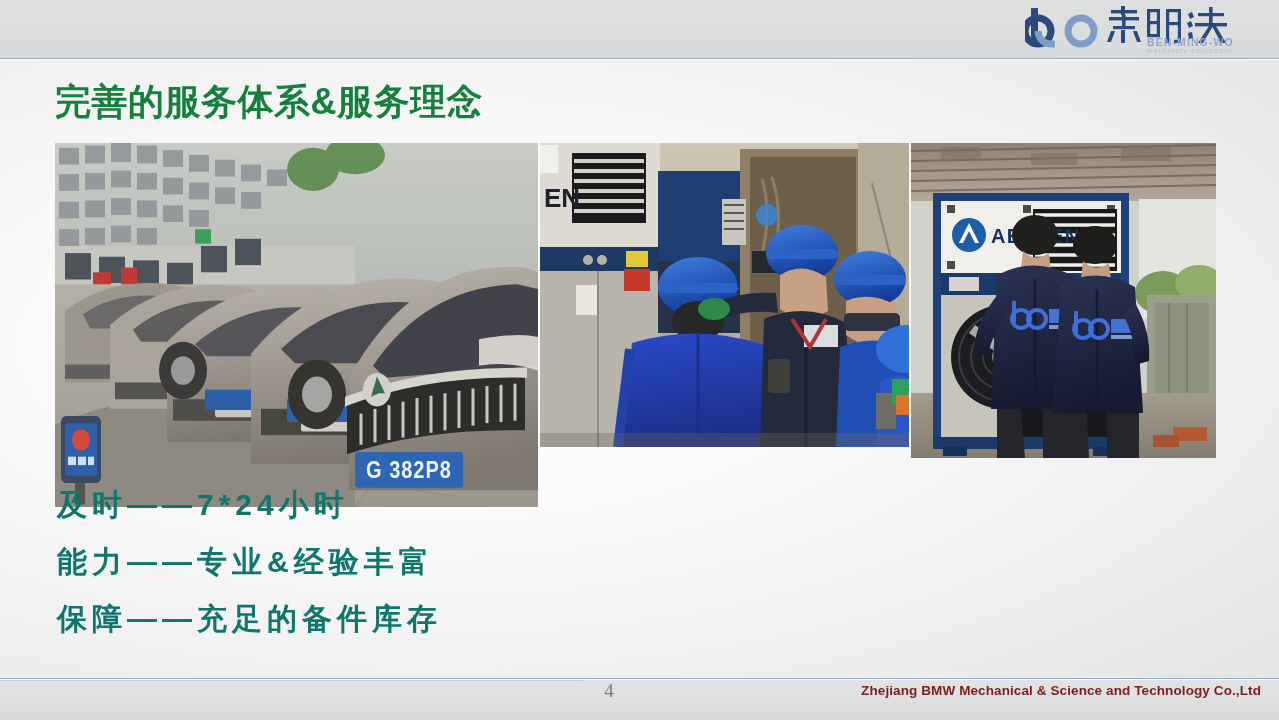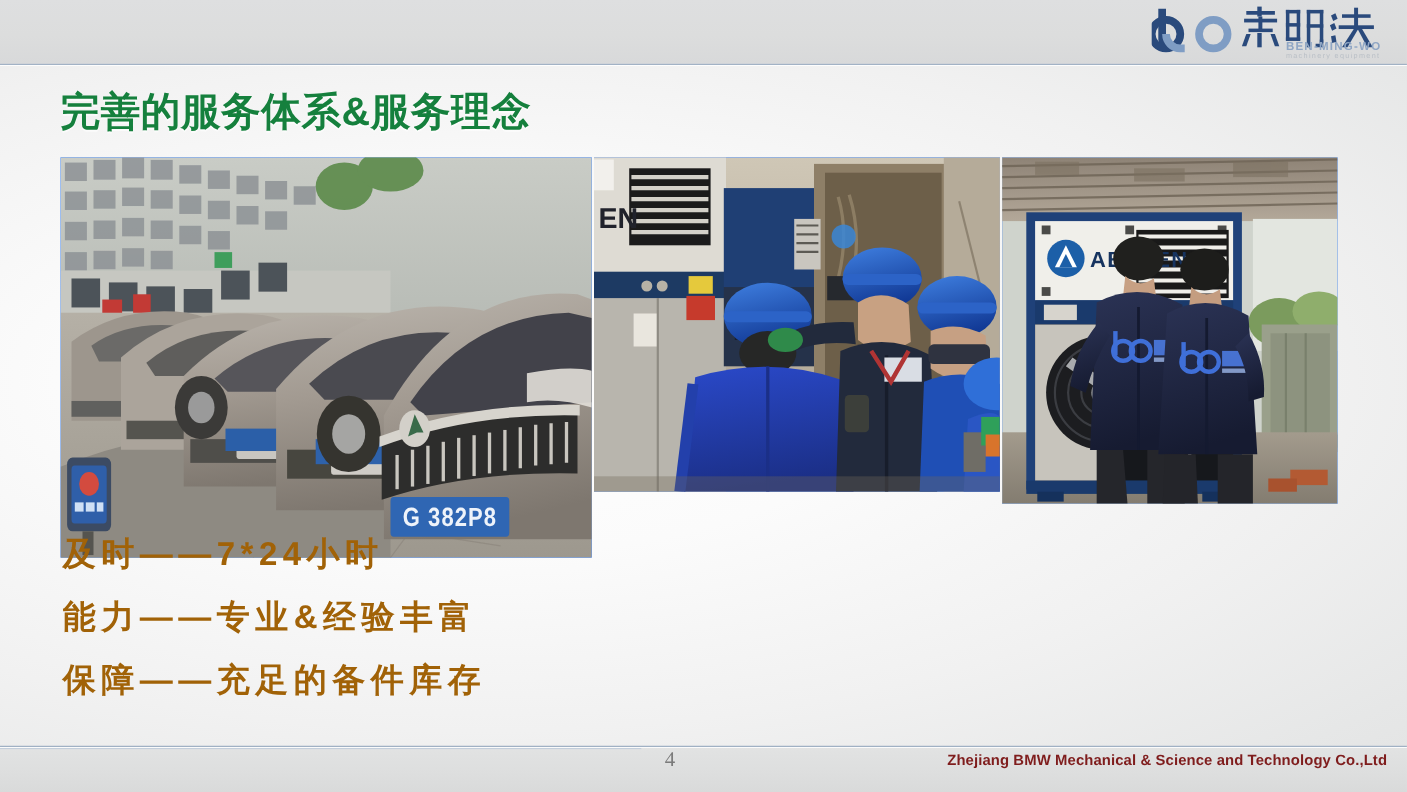--- a/index.html
+++ b/index.html
@@ -47,21 +47,21 @@
   .rule-bot  { left: 0;  top: 678px; width: 1279px; }
   .rule-bot2 {
     left: 0; top: 680px; width: 583px;
     border-top: 1px solid #c3cedb;
     box-shadow: none;
   }
 
   
   .logo {
     position: absolute;
-    right: 4px;
+    right: 26px;
     top: 4px;
     width: 228px;
     height: 50px;
   }
   .logo svg { display: block; }
 
   
   .title {
     position: absolute;
     left: 55px;
@@ -71,38 +71,38 @@
     color: #15803d;
     letter-spacing: 0.5px;
     white-space: nowrap;
     text-shadow: 0 1px 0 rgba(255,255,255,0.6);
   }
 
   
   .photo {
     position: absolute;
     overflow: hidden;
-    background: #3b82f6;
+    background: #86efac;
   }
   .photo-cars   { left: 55px;  top: 143px; width: 483px; height: 364px; }
   .photo-service{ left: 540px; top: 143px; width: 369px; height: 304px; }
   .photo-aerzen { left: 911px; top: 143px; width: 305px; height: 315px; }
   .photo svg { display: block; width: 100%; height: 100%; }
 
   
   .bodylines {
     position: absolute;
     left: 57px;
     top: 476px;
     width: 700px;
   }
   .bodyline {
     font-size: 30px;
     font-weight: bold;
-    color: #a16207;
+    color: #0f766e;
     letter-spacing: 5px;
     line-height: 57px;
     white-space: nowrap;
   }
 
   
   .page-number {
     position: absolute;
     left: 596px;
     top: 680px;

